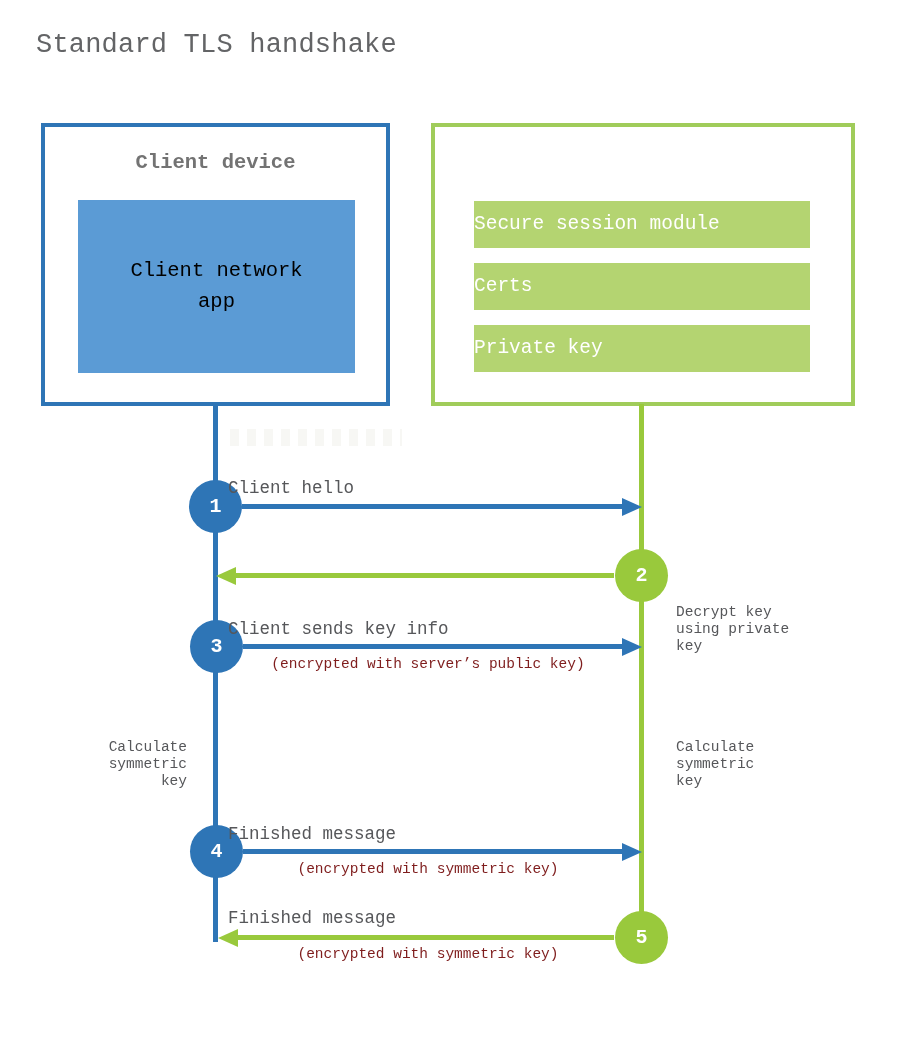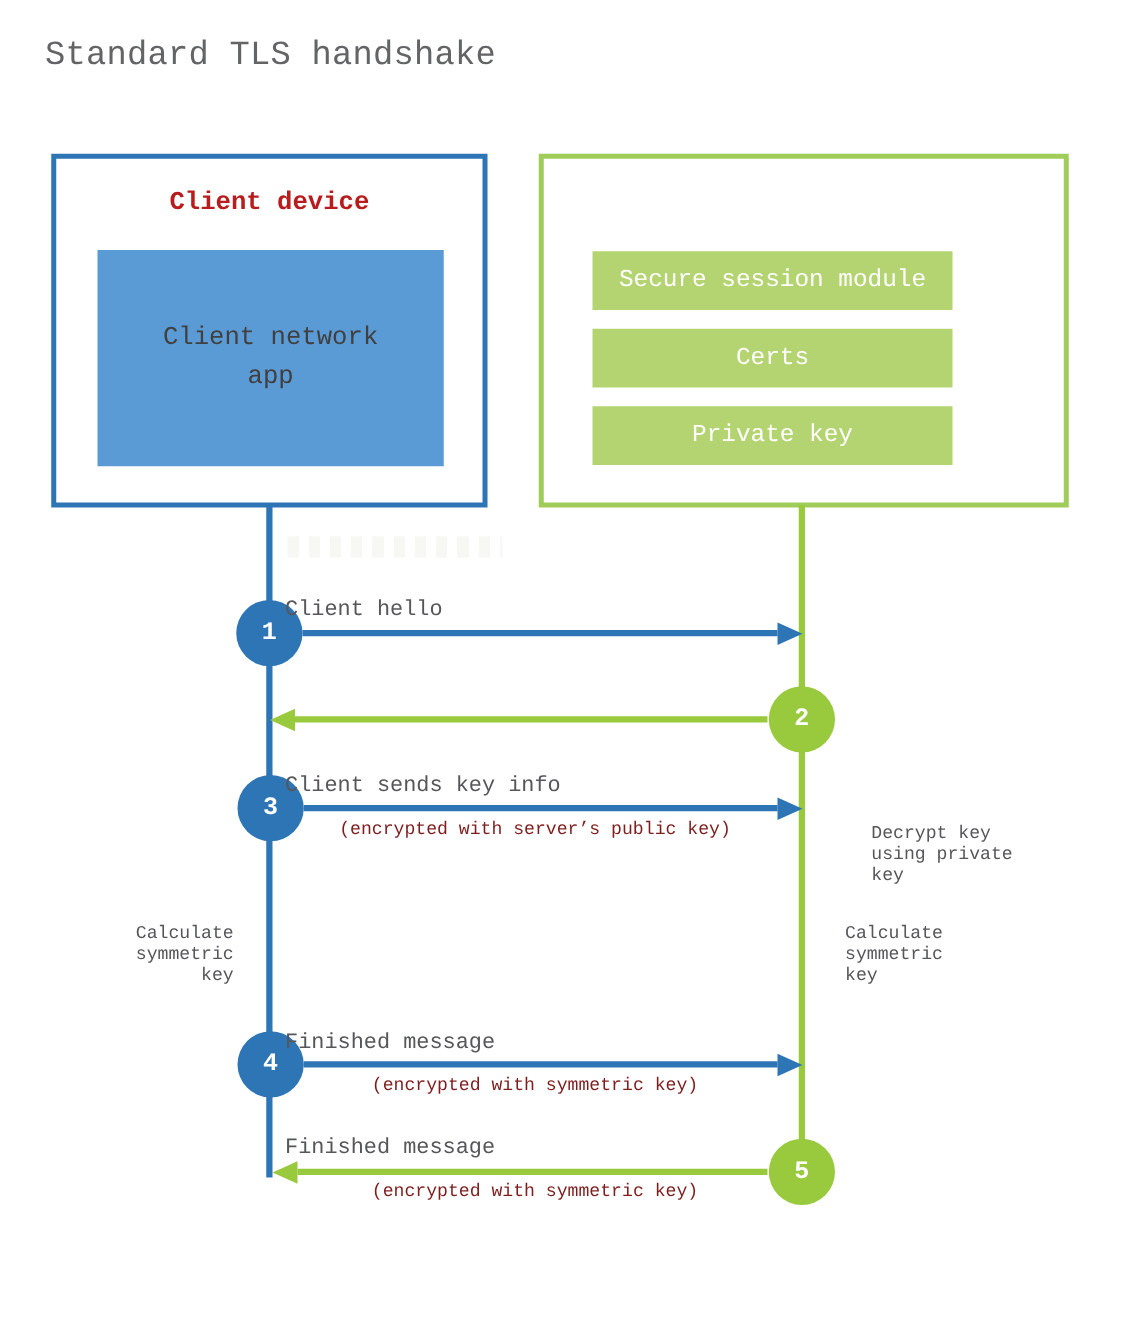--- a/index.html
+++ b/index.html
@@ -10,32 +10,32 @@
   .title{
     position:absolute;left:36px;top:30px;margin:0;
     font-size:27px;font-weight:300;color:#636466;letter-spacing:.2px;
   }
   
   .box{position:absolute;top:123px;height:283px;box-sizing:border-box;background:#fff;}
   .client-box{left:41px;width:349px;border:4px solid #2E75B6;}
   .server-box{left:431px;width:424px;border:4px solid #A0CC5A;}
   .box-heading{
     position:absolute;left:0;right:0;top:24px;text-align:center;
-    font-size:20.5px;font-weight:700;color:#b91c1c;
+    font-size:20.5px;font-weight:700;color:#737373;
   }
   .client-module{
     position:absolute;left:33px;top:73px;width:277px;height:173px;background:#5B9BD5;
     display:flex;align-items:center;justify-content:center;
   }
   .client-module-text{
-    color:#404040;font-size:20.5px;line-height:1.5;text-align:center;width:180px;
+    color:#000000;font-size:20.5px;line-height:1.5;text-align:center;width:180px;
   }
   .server-bar{
-    position:absolute;left:39px;width:288px;height:47px;background:#B4D471;
-    color:#ffffff;font-size:19.5px;text-align:center;line-height:47px;
+    position:absolute;left:39px;width:336px;height:47px;background:#B4D471;
+    color:#ffffff;font-size:19.5px;line-height:47px;
   }
   .bar-0{top:74px;} .bar-1{top:136px;} .bar-2{top:198px;}
   
   .lifeline{position:absolute;width:5px;}
   .lifeline-blue{left:213px;top:404px;height:538px;background:#2E75B6;}
   .lifeline-green{left:639px;top:404px;height:534px;background:#99C93C;}
   .faint-dashes{
     position:absolute;left:230px;top:429px;width:172px;height:17px;
     background:repeating-linear-gradient(90deg,#f7f7f4 0 9px,transparent 9px 17px);
   }
@@ -65,21 +65,21 @@
     font-size:17.5px;color:#56575A;
   }
   .sub{
     position:absolute;left:228px;width:400px;text-align:center;
     font-size:14.5px;color:#7f1d1d;
   }
   .l1{top:478px;} .l2{top:548px;} .l3{top:619px;} .s3{top:656px;}
   .l4{top:824px;} .s4{top:861px;} .l5{top:908px;} .s5{top:946px;}
   
   .note{position:absolute;font-size:14.5px;line-height:1.18;color:#56575A;}
-  .note-decrypt{left:676px;top:659px;width:135px;text-align:left;margin-left:21px;}
+  .note-decrypt{left:676px;top:604px;width:135px;text-align:left;}
   .note-calc-left{left:76px;top:739px;width:111px;text-align:right;}
   .note-calc-right{left:676px;top:739px;width:111px;text-align:left;}
 </style>
 </head>
 <body>
 
 <div class="canvas">
 
   <h1 class="title">Standard TLS handshake</h1>
 

